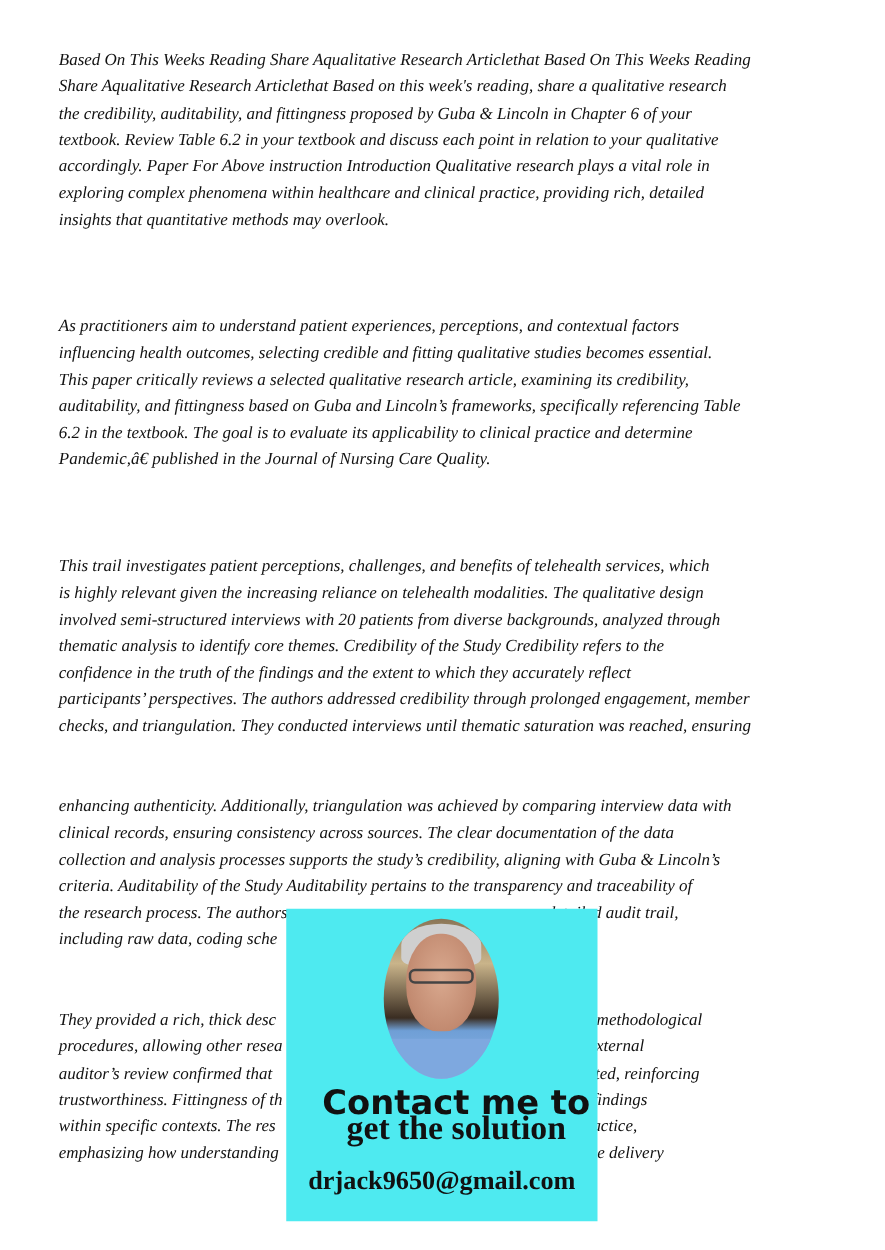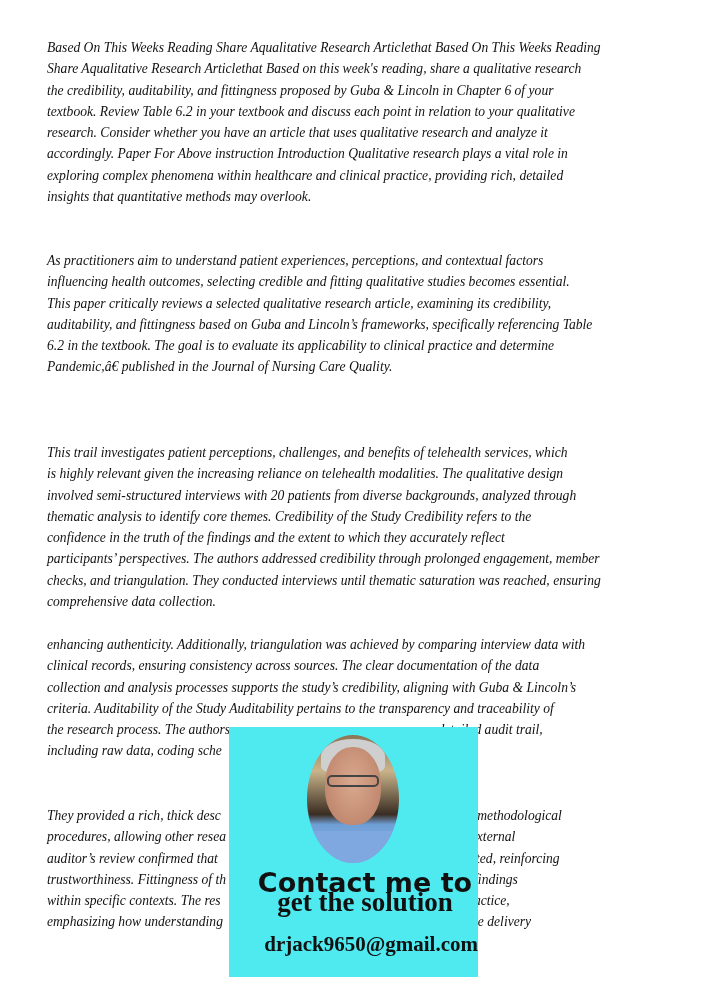--- a/index.html
+++ b/index.html
@@ -11,32 +11,31 @@
   .portrait { position: absolute; left: 78px; top: 8px; width: 92px; height: 128px; border-radius: 50%; overflow: hidden;
     background: linear-gradient(180deg, #8a7556 0%, #c9b48a 28%, #3a2d22 62%, #6f9fd6 70%, #8fb6e6 100%); }
   .face { position: absolute; left: 18px; top: 12px; width: 56px; height: 78px; border-radius: 48% 48% 45% 45%;
     background: radial-gradient(ellipse at 50% 45%, #d9a98f 0%, #c28a70 70%, #a8705a 100%); }
   .hair { position: absolute; left: 14px; top: 4px; width: 64px; height: 34px; border-radius: 50% 50% 20% 20%; background: #cfcfcf; }
   .glasses { position: absolute; left: 20px; top: 40px; width: 52px; height: 12px; border: 2px solid #444; border-radius: 5px; box-sizing: border-box; }
   .shirt { position: absolute; left: 0; top: 96px; width: 92px; height: 40px; background: #7ea8df; }
   .cta { position: absolute; left: 0; width: 272px; text-align: center; font-family: "DejaVu Sans", sans-serif; font-weight: bold; color: #111; font-size: 27px; }
   .cta1 { top: 140px; }
   .cta2 { top: 160px; font-family: Liberation Serif, serif; }
-  .email { position: absolute; left: 0; top: 205px; width: 249px; text-align: right; font-family: "Liberation Serif", serif; font-weight: bold; font-size: 21px; color: #111; }
+  .email { position: absolute; left: 0; top: 205px; width: 249px; text-align: center; font-family: "Liberation Serif", serif; font-weight: bold; font-size: 21px; color: #111; }
 </style>
 </head>
 <body>
 
 <div class="page">
   <p class="para" style="top:33px">
     <span class="line">Based On This Weeks Reading Share Aqualitative Research Articlethat Based On This Weeks Reading</span>
     <span class="line">Share Aqualitative Research Articlethat Based on this week's reading, share a qualitative research</span>
     <span class="line">the credibility, auditability, and fittingness proposed by Guba &amp; Lincoln in Chapter 6 of your</span>
     <span class="line">textbook. Review Table 6.2 in your textbook and discuss each point in relation to your qualitative</span>
-    <span class="line">research. Consider whether you have an article that uses qualitative research and analyze it</span>
     <span class="line">accordingly. Paper For Above instruction Introduction Qualitative research plays a vital role in</span>
     <span class="line">exploring complex phenomena within healthcare and clinical practice, providing rich, detailed</span>
     <span class="line">insights that quantitative methods may overlook.</span>
   </p>
 
   <p class="para" style="top:246px">
     <span class="line">As practitioners aim to understand patient experiences, perceptions, and contextual factors</span>
     <span class="line">influencing health outcomes, selecting credible and fitting qualitative studies becomes essential.</span>
     <span class="line">This paper critically reviews a selected qualitative research article, examining its credibility,</span>
     <span class="line">auditability, and fittingness based on Guba and Lincoln’s frameworks, specifically referencing Table</span>
@@ -45,21 +44,20 @@
   </p>
 
   <p class="para" style="top:438px">
     <span class="line">This trail investigates patient perceptions, challenges, and benefits of telehealth services, which</span>
     <span class="line">is highly relevant given the increasing reliance on telehealth modalities. The qualitative design</span>
     <span class="line">involved semi-structured interviews with 20 patients from diverse backgrounds, analyzed through</span>
     <span class="line">thematic analysis to identify core themes. Credibility of the Study Credibility refers to the</span>
     <span class="line">confidence in the truth of the findings and the extent to which they accurately reflect</span>
     <span class="line">participants’ perspectives. The authors addressed credibility through prolonged engagement, member</span>
     <span class="line">checks, and triangulation. They conducted interviews until thematic saturation was reached, ensuring</span>
-    <span class="line">comprehensive data collection.</span>
   </p>
 
   <p class="para" style="top:630px">
     <span class="line">enhancing authenticity. Additionally, triangulation was achieved by comparing interview data with</span>
     <span class="line">clinical records, ensuring consistency across sources. The clear documentation of the data</span>
     <span class="line">collection and analysis processes supports the study’s credibility, aligning with Guba &amp; Lincoln’s</span>
     <span class="line">criteria. Auditability of the Study Auditability pertains to the transparency and traceability of</span>
     <span class="line" style="white-space:pre">the research process. The authors                                                          a detailed audit trail,</span>
     <span class="line">including raw data, coding sche</span>
   </p>

